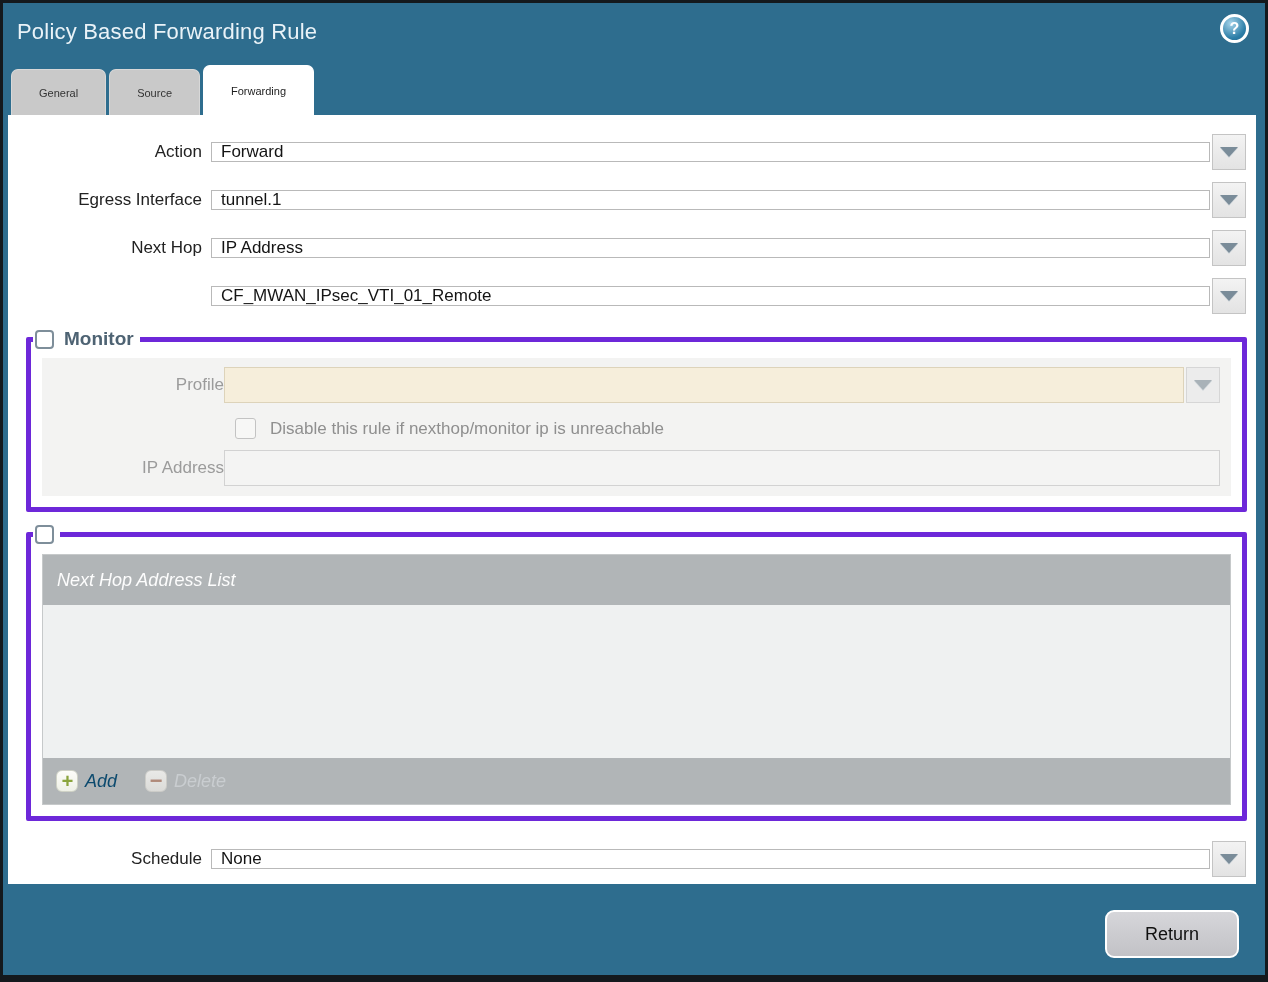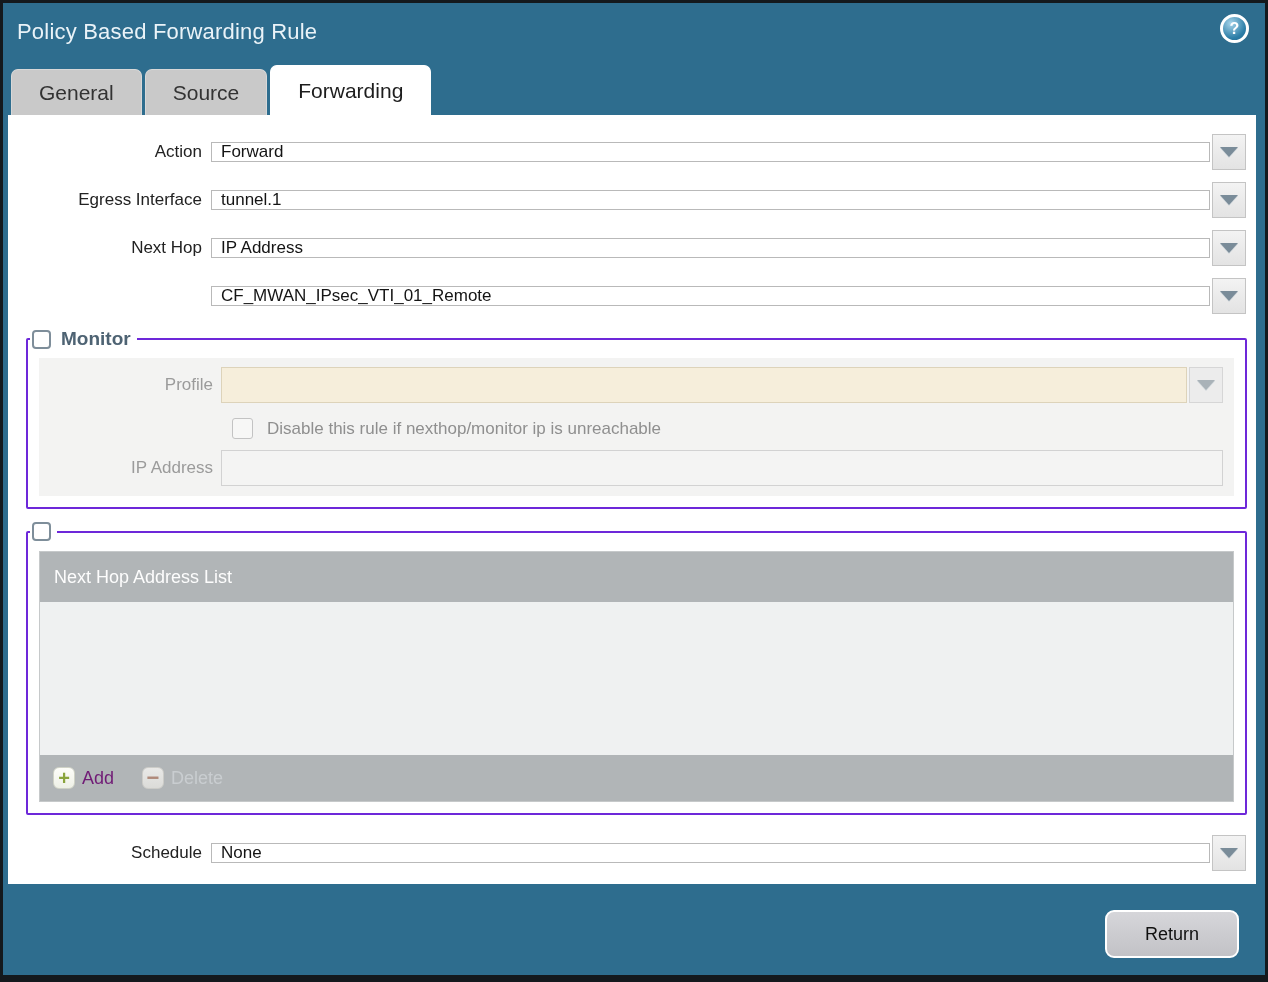--- a/index.html
+++ b/index.html
@@ -12,71 +12,71 @@
   .titlebar { height:60px; position:relative; }
   .title { color:#eaf3f8; font-size:22px; letter-spacing:.2px; padding:16px 0 0 14px; }
   .help { position:absolute; top:11px; right:16px; width:29px; height:29px; border-radius:50%;
           border:3px solid #fff; background:radial-gradient(circle at 35% 28%, #a6d4ea, #2e7fa8 65%, #1d6690);
           color:#fff; font-weight:bold; font-size:16px; text-align:center; line-height:23px; cursor:pointer; }
 
   
   .tabs { display:flex; align-items:flex-end; padding-left:8px; height:52px; }
   .tab { background:#c9c9c9; border:1px solid #d8d8d8; border-bottom:none;
          border-radius:7px 7px 0 0; margin-right:3px; height:46px; padding:8px 27px;
-         font-size:21px; color:#333; display:flex; align-items:center; cursor:pointer; }
+         font-size:11px; color:#333; display:flex; align-items:center; cursor:pointer; }
   .tab.active { background:#fff; border-color:#fff; height:50px; color:#1d1d1d; }
 
   
   .content { background:#fff; margin:0 9px 0 5px; height:769px; padding-top:19px; }
 
   .form-row { display:flex; align-items:center; margin-bottom:12px; padding-right:10px; }
   .row-label { width:203px; text-align:right; padding-right:9px; font-size:17px; color:#222; }
   .combo { flex:1; display:flex; align-items:center; }
   .txt { flex:1; height:20px; border:1px solid #b9b9b9; background:#fff; font-family:"Liberation Sans",sans-serif;
          font-size:17px; color:#141414; padding:0 9px; outline:none; }
   .dd-btn { width:34px; height:36px; margin-left:2px; background:linear-gradient(#f3f3f3,#e3e3e3);
             border:1px solid #c4c4c4; display:flex; align-items:center; justify-content:center; cursor:pointer; }
   .tri { width:0; height:0; border-left:9px solid transparent; border-right:9px solid transparent;
          border-top:10px solid #7a8c99; filter:drop-shadow(0 1px 0 #cfd6da); }
   .dd-btn.disabled { background:#ececec; border-color:#d6d6d6; cursor:default; }
   .dd-btn.disabled .tri { border-top-color:#a9b2b8; }
 
   
-  fieldset { border:2px solid #6d28d9; border-radius:2px; padding:0; margin:14px 9px 0 18px; }
+  fieldset { border:5px solid #6d28d9; border-radius:2px; padding:0; margin:14px 9px 0 18px; }
   legend { display:flex; align-items:center; margin-left:2px; padding:0 6px 0 2px; }
   .cb { width:19px; height:19px; border:2px solid #7e8e9a; border-radius:4px; background:#fff;
         display:inline-block; cursor:pointer; }
   .legend-text { font-size:19px; font-weight:bold; color:#4e6373; margin-left:10px; }
 
   .panel { background:#f3f3f2; margin:8px 11px 11px 11px; padding:9px 11px 10px 0; }
   .panel-row { display:flex; align-items:center; }
-  .panel-label { width:182px; text-align:right; padding-right:8px; font-size:17px; color:#9b9b9b; }
+  .panel-label { width:182px; text-align:right; font-size:17px; color:#9b9b9b; }
   .txt-cream { flex:1; height:36px; border:1px solid #ddd3ba; background:#f6eedb; font-size:17px;
                padding:0 9px; color:#6b6b6b; font-family:"Liberation Sans",sans-serif; outline:none; }
   .txt-disabled { flex:1; height:36px; border:1px solid #d2d2d2; background:#f4f4f3; font-size:17px;
                   padding:0 9px; color:#6b6b6b; font-family:"Liberation Sans",sans-serif; outline:none; }
   .cb-disabled { width:21px; height:21px; border:1px solid #c3c3c3; border-radius:3px; background:#f7f7f6;
                  display:inline-block; }
   .cb-row { display:flex; align-items:center; margin:15px 0 11px 193px; }
   .cb-row-label { margin-left:14px; font-size:17px; color:#8f8f8f; }
 
   
-  .nh-table { margin:10px 11px 11px 11px; border:1px solid #c6c9ca; }
+  .nh-table { margin:10px 11px 11px 11px; border:1px solid #c6c9ca;font-style:italic; }
   .nh-head { height:50px; background:#b1b5b7; color:#fdfdfd; font-size:18px; line-height:50px;
              padding-left:14px; }
   .nh-body { height:153px; background:#eff1f1; }
   .nh-foot { height:46px; background:#b1b5b7; display:flex; align-items:center; padding-left:13px; }
   .tbl-btn { display:flex; align-items:center; margin-right:28px; cursor:pointer; }
   .tbl-btn.disabled { cursor:default; }
   .ico-sq { width:22px; height:22px; border-radius:6px; background:linear-gradient(#fdfdf9,#eef0e6);
             border:1px solid #cfd2c6; text-align:center; font-weight:900; font-size:20px; line-height:20px; }
   .ico-plus { color:#8aa43c; }
   .ico-sq.minus { background:linear-gradient(#e9e9e7,#dbdbd8); border-color:#ccccc8; }
   .ico-minus { color:#b08a7a; font-size:22px; line-height:18px; }
-  .tbl-btn-label { margin-left:7px; font-size:18px; color:#701a75; }
+  .tbl-btn-label { margin-left:7px; font-size:18px; color:#0c4a6e; }
   .tbl-btn.disabled .tbl-btn-label { color:#c9cdd0; }
 
   .schedule-row { margin-top:20px; }
 
   
   .footer { display:flex; justify-content:flex-end; align-items:center; padding:26px 26px 0 0; }
   .btn { height:48px; border-radius:9px; border:2px solid #fff; font-size:18px;
          font-family:"Liberation Sans",sans-serif; color:#10222b; cursor:pointer;
          display:flex; align-items:center; justify-content:center; }
   .btn-ok { width:130px; background:linear-gradient(#84b5ca,#659eb7); margin-right:13px; }

